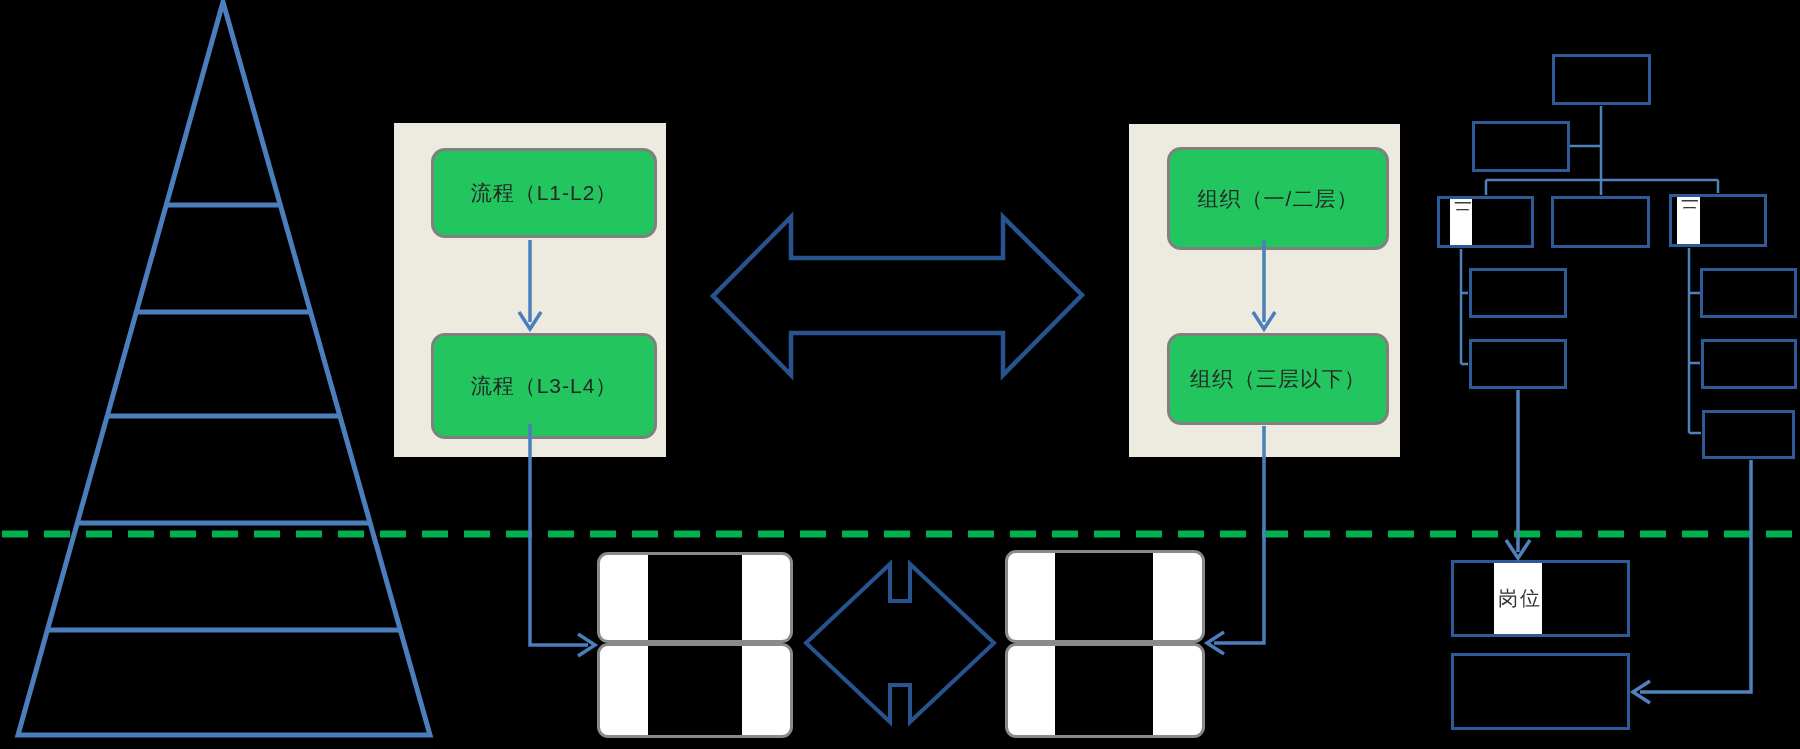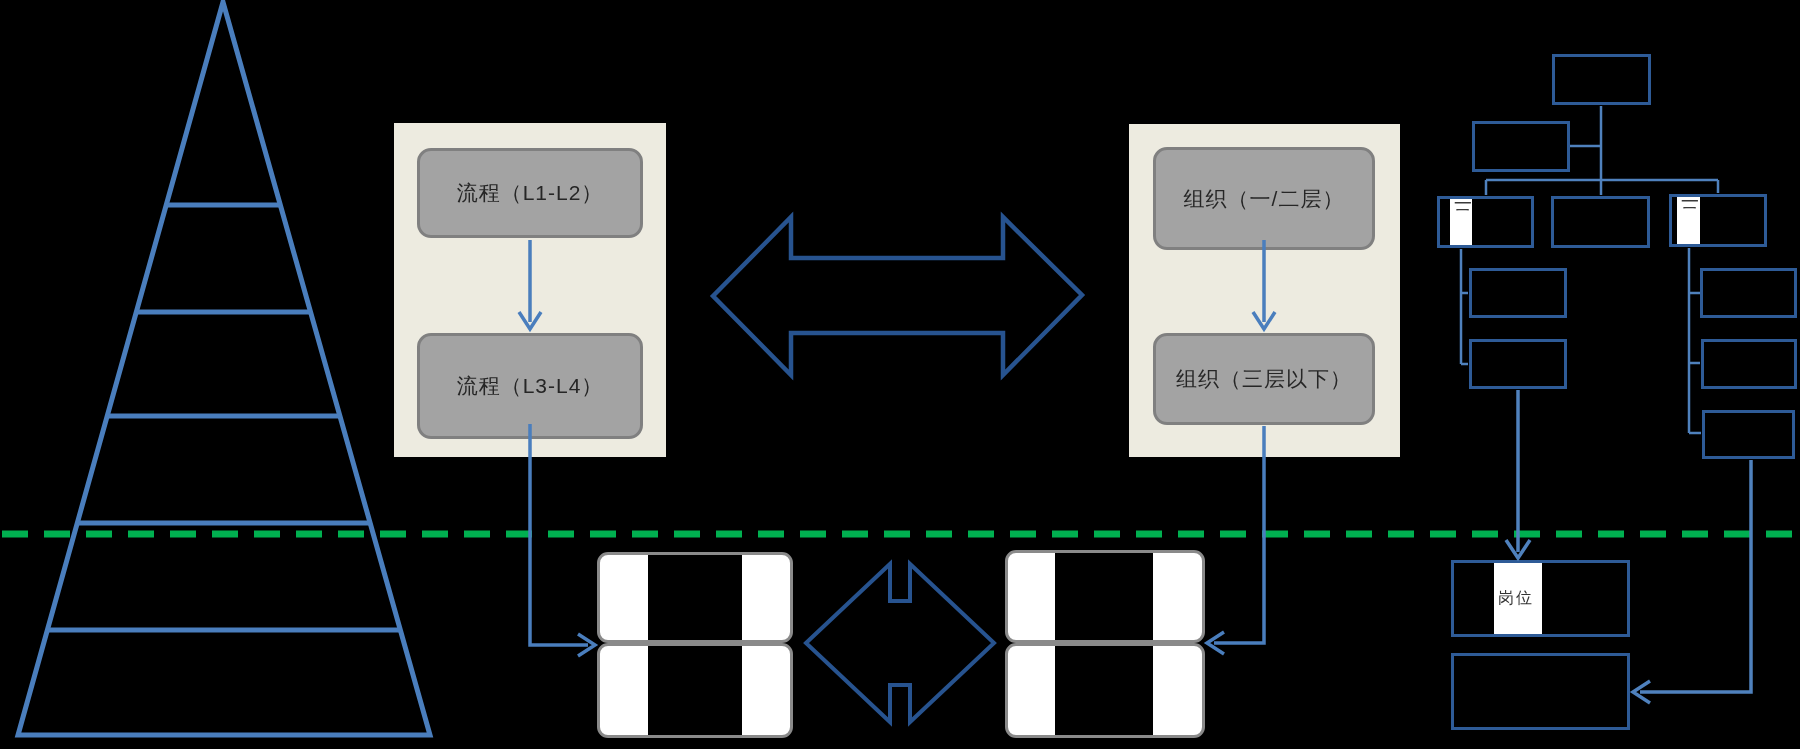--- a/index.html
+++ b/index.html
@@ -1,28 +1,28 @@
 <!DOCTYPE html>
 <html><head>
 <meta charset="utf-8">
 <style>
   html,body{margin:0;padding:0;background:#000;}
   #stage{position:relative;width:1800px;height:749px;background:#000;overflow:hidden;
          font-family:"Liberation Sans","DejaVu Sans",sans-serif;}
   .panel{position:absolute;background:#edebe0;}
-  .rbox{position:absolute;background:#a3a3a3;border:3px solid #808080;border-radius:14px;
+  .rbox{position:absolute;background:#22c55e;border:3px solid #808080;border-radius:14px;
         display:flex;align-items:center;justify-content:center;
-        color:#262626;font-size:21px;letter-spacing:1px;box-sizing:border-box;}
+        color:#262626;font-size:21px;letter-spacing:1px;box-sizing:border-box;margin-left:14px;}
   .orgbox{position:absolute;border:3px solid #2e5b97;box-sizing:border-box;background:transparent;}
   .stripe{position:absolute;top:0;bottom:0;background:#fff;overflow:hidden;}
   .frag{display:block;height:17px;overflow:hidden;color:#3a3a3a;font-size:20px;line-height:22px;padding-left:3px;}
   .card{position:absolute;background:#fff;border:3px solid #8a8a8a;border-radius:11px;box-sizing:border-box;overflow:hidden;}
   .band{position:absolute;top:-3px;bottom:-3px;background:#000;}
   .postlabel{position:absolute;top:0;bottom:0;display:flex;align-items:center;
-             color:#333;font-size:16px;letter-spacing:2px;white-space:nowrap;padding-left:4px;box-sizing:border-box;}
+             color:#333;font-size:20px;letter-spacing:2px;white-space:nowrap;padding-left:4px;box-sizing:border-box;}
   svg#overlay{position:absolute;left:0;top:0;pointer-events:none;}
 </style>
 </head>
 <body>
 
 <div id="stage">
 
   <div class="panel" style="left:394px;top:123px;width:272px;height:334px;"></div>
   <div class="panel" style="left:1129px;top:124px;width:271px;height:333px;"></div>
 

